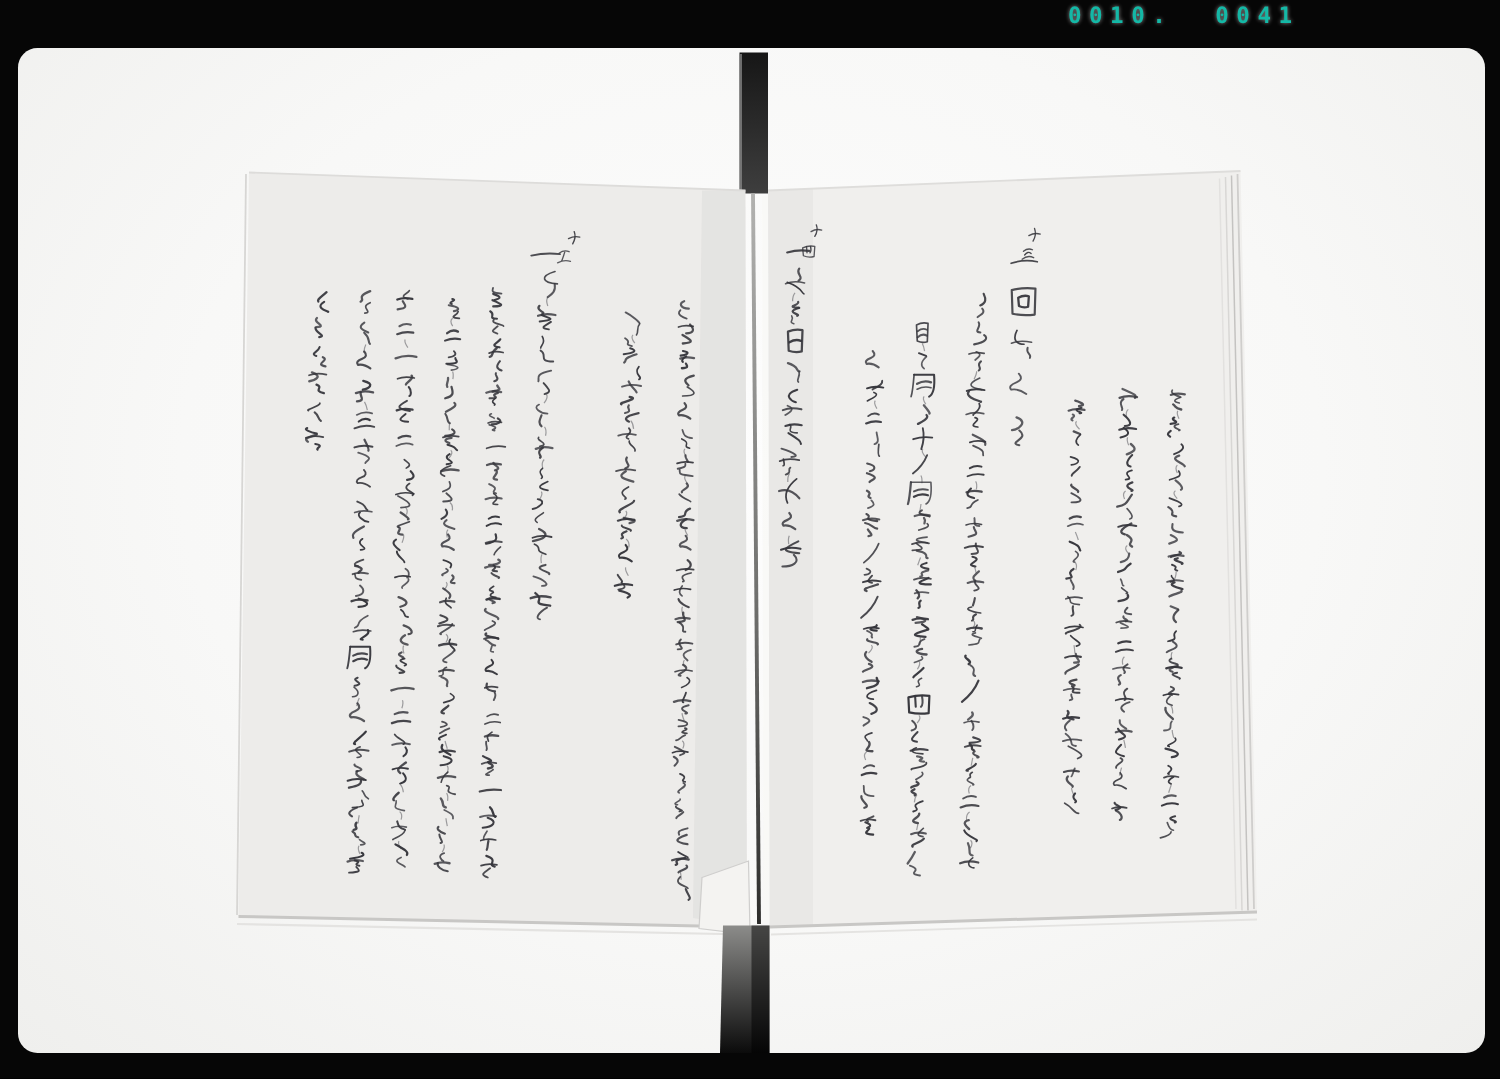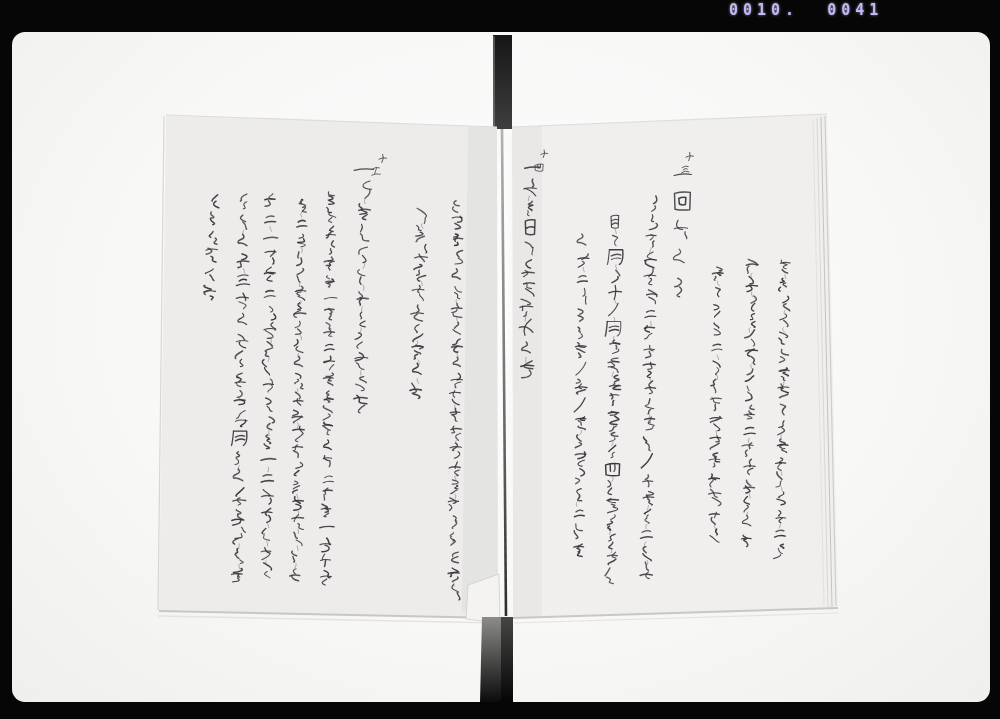--- a/index.html
+++ b/index.html
@@ -1,23 +1,23 @@
 <!DOCTYPE html>
 <html><head>
 <meta charset="utf-8">
 <style>
   html,body{margin:0;padding:0;background:#000;}
   .stage{position:relative;width:1000px;height:719px;background:#060606;overflow:hidden;
          font-family:"DejaVu Sans",sans-serif;}
   .photo{position:absolute;left:12px;top:32px;width:978px;height:670px;border-radius:13px;
          background:radial-gradient(ellipse at 50% 42%, #fdfdfd 0%, #f8f8f7 55%, #efefed 100%);}
-  .counter{position:absolute;top:1px;left:712px;color:#c4b5fd;
+  .counter{position:absolute;top:1px;left:712px;color:#14b8a6;
            font-family:"DejaVu Sans Mono","Liberation Mono",monospace;
            font-size:15px;font-weight:bold;letter-spacing:5px;white-space:pre;
-           text-shadow:0 0 3px rgba(255,255,255,.55);margin-left:17px;}
+           text-shadow:0 0 3px rgba(255,255,255,.55);}
   svg.book{position:absolute;left:0;top:0;width:1000px;height:719px;}
 </style>
 </head>
 <body>
 
 <div class="stage">
 
   <div class="counter">0010.  0041</div>
 
   <div class="photo"></div>

